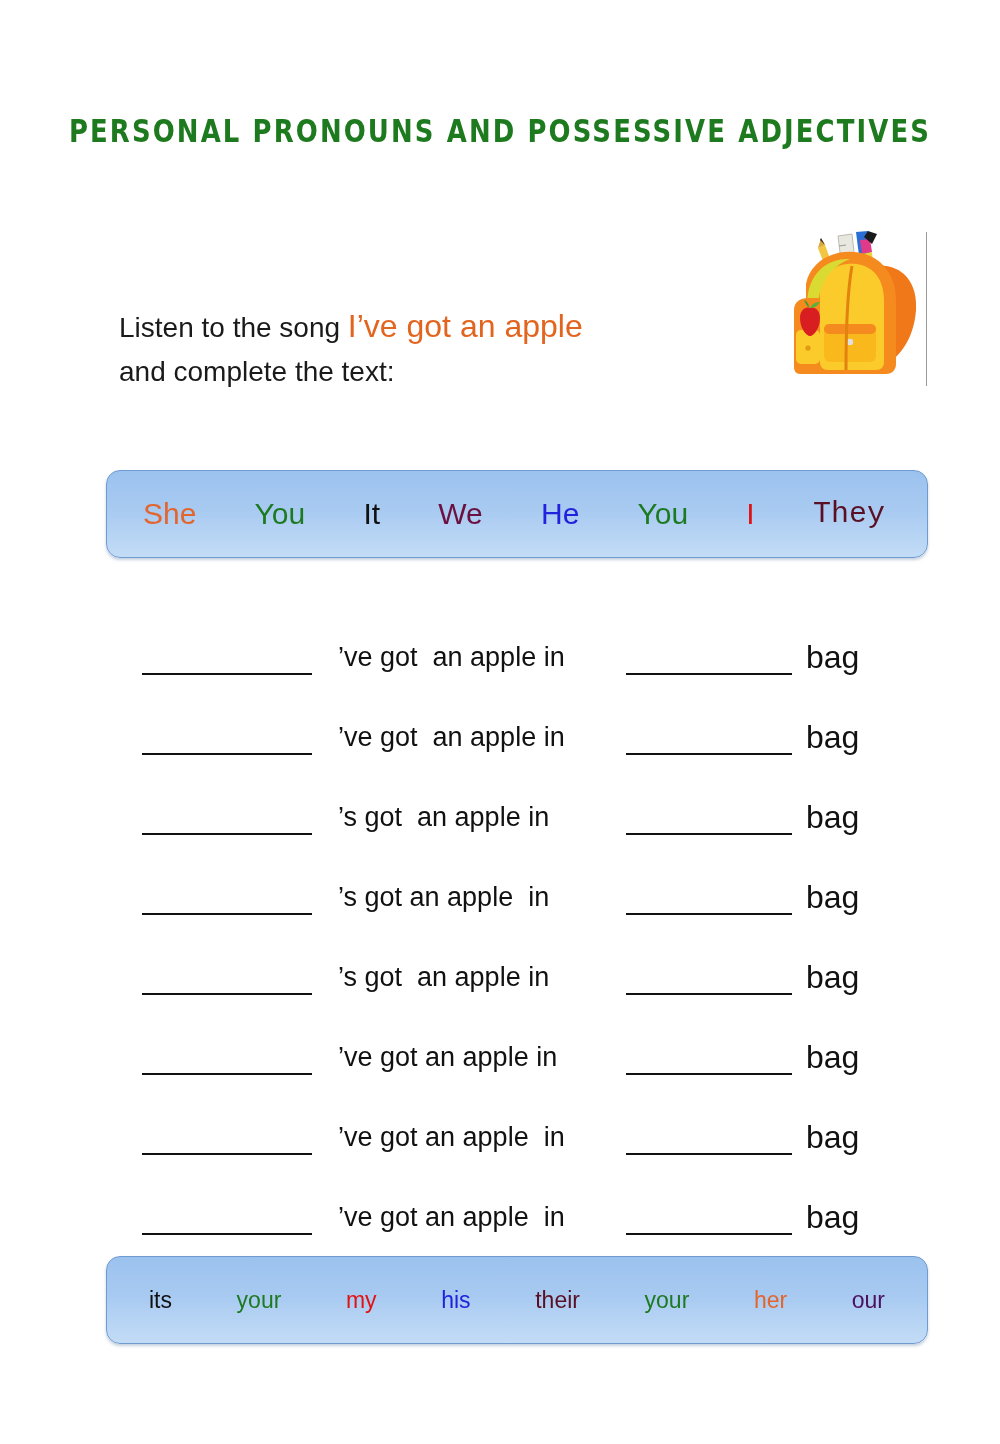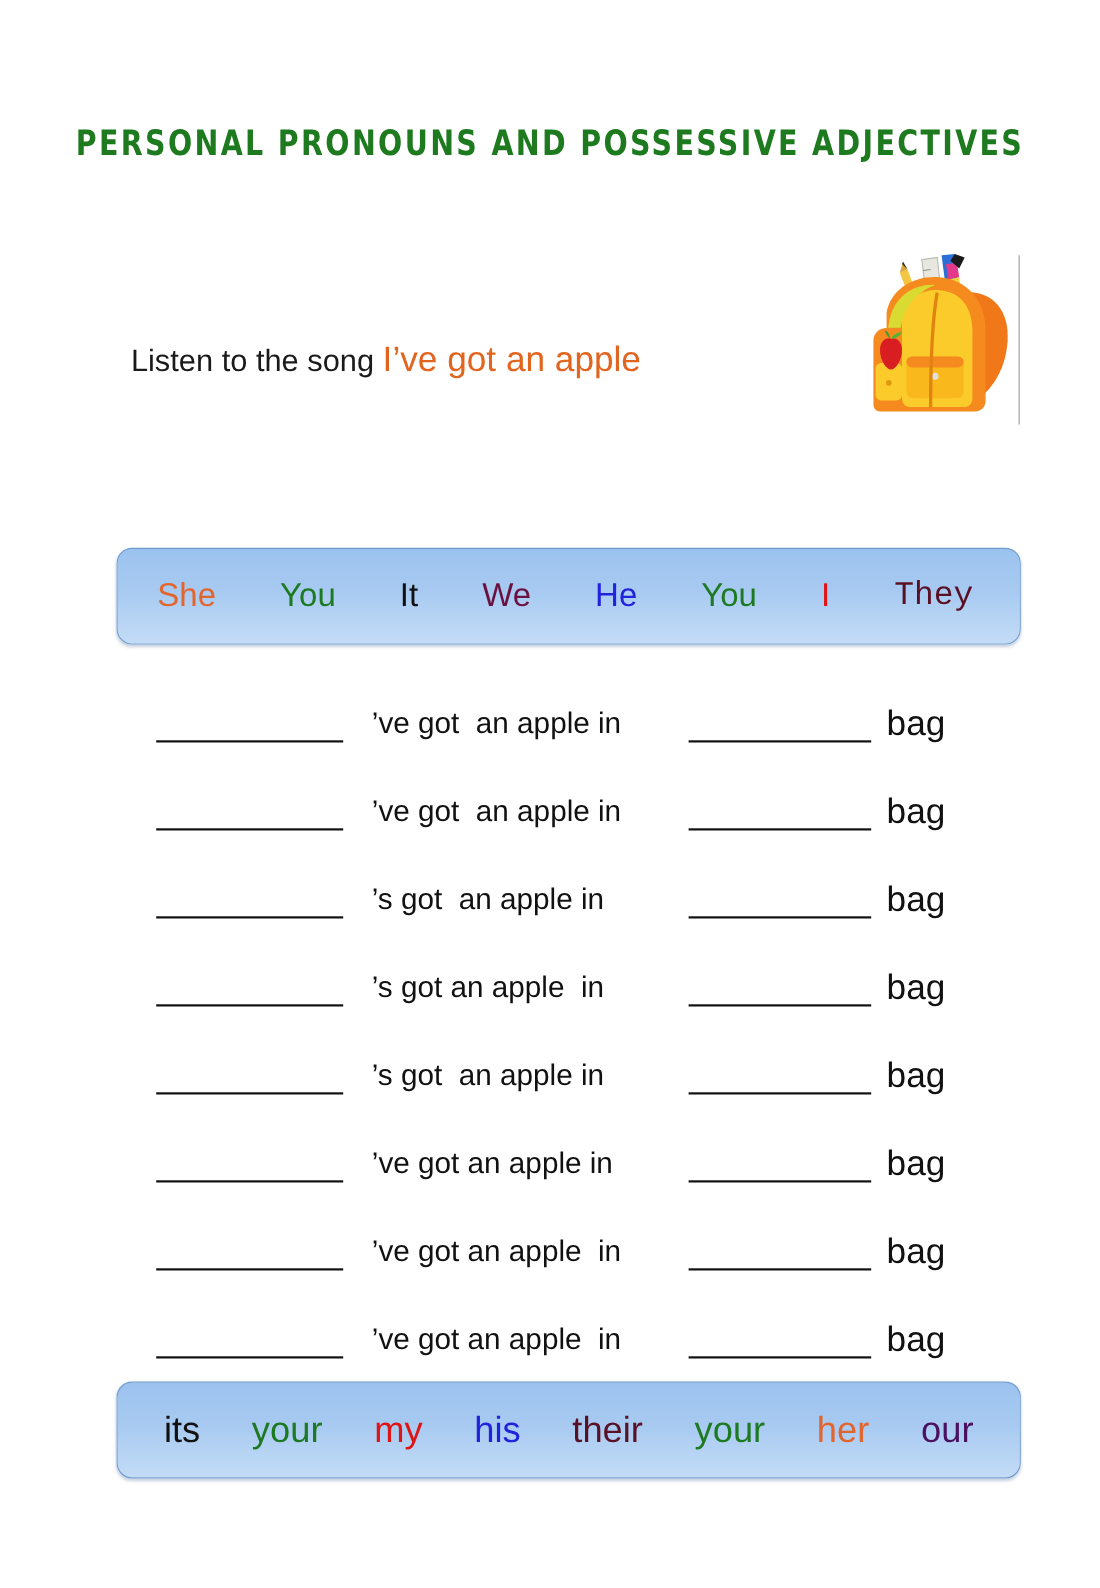--- a/index.html
+++ b/index.html
@@ -74,30 +74,30 @@
     box-sizing: border-box;
     border: 1.5px solid #6F9BD1;
     border-radius: 14px;
     background: linear-gradient(to bottom, #9BC2EE 0%, #A8CAF1 45%, #C3DCF6 100%);
     box-shadow: 0 2px 3px rgba(90,120,160,0.35);
     display: flex;
     align-items: center;
     justify-content: space-between;
     padding: 0 42px;
   }
-  #pronoun-bank { top: 498px; padding-left: 36px; }
+  #pronoun-bank { top: 470px; padding-left: 36px; }
   #possessive-bank { top: 1256px; }
 
   .bank-word {
     font-family: "Liberation Sans", sans-serif;
     font-size: 30px;
     font-weight: 400;
     white-space: nowrap;
   }
-  #possessive-bank .bank-word { font-size: 33px; }
+  #possessive-bank .bank-word { font-size: 23px; }
 
   
   .sentences {
     position: absolute;
     top: 612px;
     left: 0;
     width: 996px;
   }
   .sentence-row {
     position: relative;
@@ -136,20 +136,21 @@
     line-height: 30px;
   }
 </style>
 </head>
 <body>
 
 <div class="worksheet-title" style="color: rgb(30, 122, 30);">PERSONAL PRONOUNS AND POSSESSIVE ADJECTIVES</div>
 
 <div class="instruction">
   <span>Listen to the song </span><span class="song-title" style="color: rgb(226, 101, 31);">I’ve got an apple</span><br>
+  <span>and complete the text:</span>
 </div>
 
 <div class="backpack-wrap">
   <svg viewBox="0 0 152 168" width="152" height="168">
 
     <g>
       <polygon points="42,30 49,27 76,100 70,103" fill="#F2C641"></polygon>
       <polygon points="42,30 49,27 45,20" fill="#D9A83A"></polygon>
       <polygon points="45,20 49,27 44,22" fill="#2E2E2E"></polygon>
       <polygon points="70,103 76,100 79,110" fill="#2E2E2E"></polygon>

